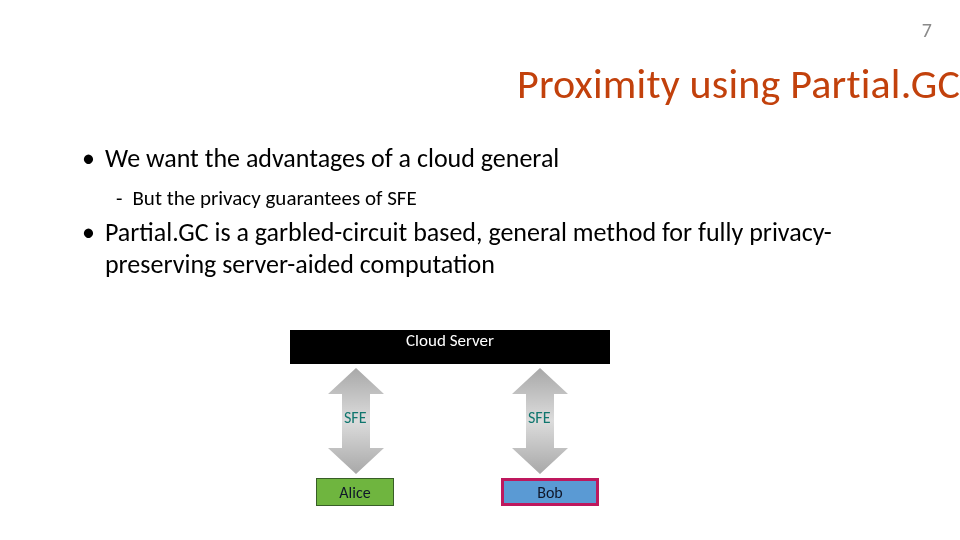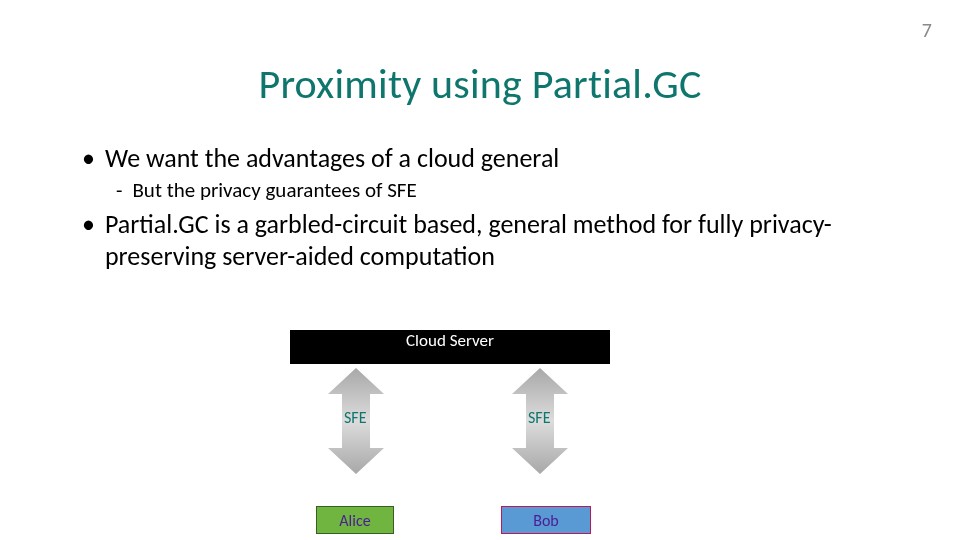--- a/index.html
+++ b/index.html
@@ -1,38 +1,38 @@
 <!DOCTYPE html>
 <html><head>
 <meta charset="utf-8">
 <style>
   * { box-sizing: border-box; margin: 0; padding: 0; }
   html, body { width: 960px; height: 540px; background: #fff; font-family: "Calibri", "Segoe UI", Arial, sans-serif; color: #000; }
   .slide { position: relative; width: 960px; height: 540px; }
   .page-num { position: absolute; top: 18px; right: 28px; font-size: 20px; color: #8a8a8a; }
-  .title { position: absolute; top: 58px; left: 0; width: 960px; text-align: center; font-size: 42px; font-weight: 400; color: #0f766e; font-family: "Calibri Light", "Calibri", "Segoe UI Light", Arial, sans-serif; letter-spacing: 0.2px; }
+  .title { position: absolute; top: 58px; left: 0; width: 960px; text-align: right; font-size: 42px; font-weight: 400; color: #c2410c; font-family: "Calibri Light", "Calibri", "Segoe UI Light", Arial, sans-serif; letter-spacing: 0.2px; }
   .content { position: absolute; top: 138px; left: 82px; width: 800px; }
   .bullet-l1 { display: flex; font-size: 26px; line-height: 1.25; margin-top: 4px; }
   .bullet-l1::before { content: "•"; margin-right: 10px; }
-  .sub { margin-left: 34px; margin-top: 2px; }
+  .sub { margin-left: 34px; margin-top: 10px; }
   .bullet-l2 { display: flex; font-size: 21px; line-height: 1.3; }
   .bullet-l2::before { content: "-"; margin-right: 10px; }
   .bullet-l1.second { }
   .diagram { position: absolute; top: 330px; left: 260px; width: 440px; height: 200px; }
   .cloud-box { position: absolute; top: 0; left: 30px; width: 320px; height: 34px; background: #000; color: #fff; display: flex; align-items: flex-start; justify-content: center; font-size: 17px; }
   .arrow { position: absolute; width: 56px; height: 106px; }
   .arrow svg { width: 100%; height: 100%; display: block; }
   .arrow.left { top: 38px; left: 68px; }
   .arrow.right { top: 38px; left: 252px; }
   .sfe-label { position: absolute; color: #0f766e; font-size: 16px; }
   .sfe-label.l { top: 78px; left: 84px; }
   .sfe-label.r { top: 78px; left: 268px; }
-  .party { position: absolute; top: 148px; height: 28px; display: flex; align-items: center; justify-content: center; font-size: 16px; color: #4c1d95; margin-top: 28px; }
+  .party { position: absolute; top: 148px; height: 28px; display: flex; align-items: center; justify-content: center; font-size: 16px; color: #0f172a; }
   .party.alice { left: 56px; width: 78px; background: #6fb53f; border: 1px solid #385e27; }
-  .party.bob   { left: 241px; width: 90px; background: #5a9ad4; border: 1px solid #be185d; }
+  .party.bob   { left: 241px; width: 98px; background: #5a9ad4; border: 3px solid #be185d; }
 </style>
 </head>
 <body>
 
 <div class="slide">
   <div class="page-num">7</div>
   <div class="title">Proximity using Partial.GC</div>
 
   <div class="content">
     <div class="bullet-l1">

